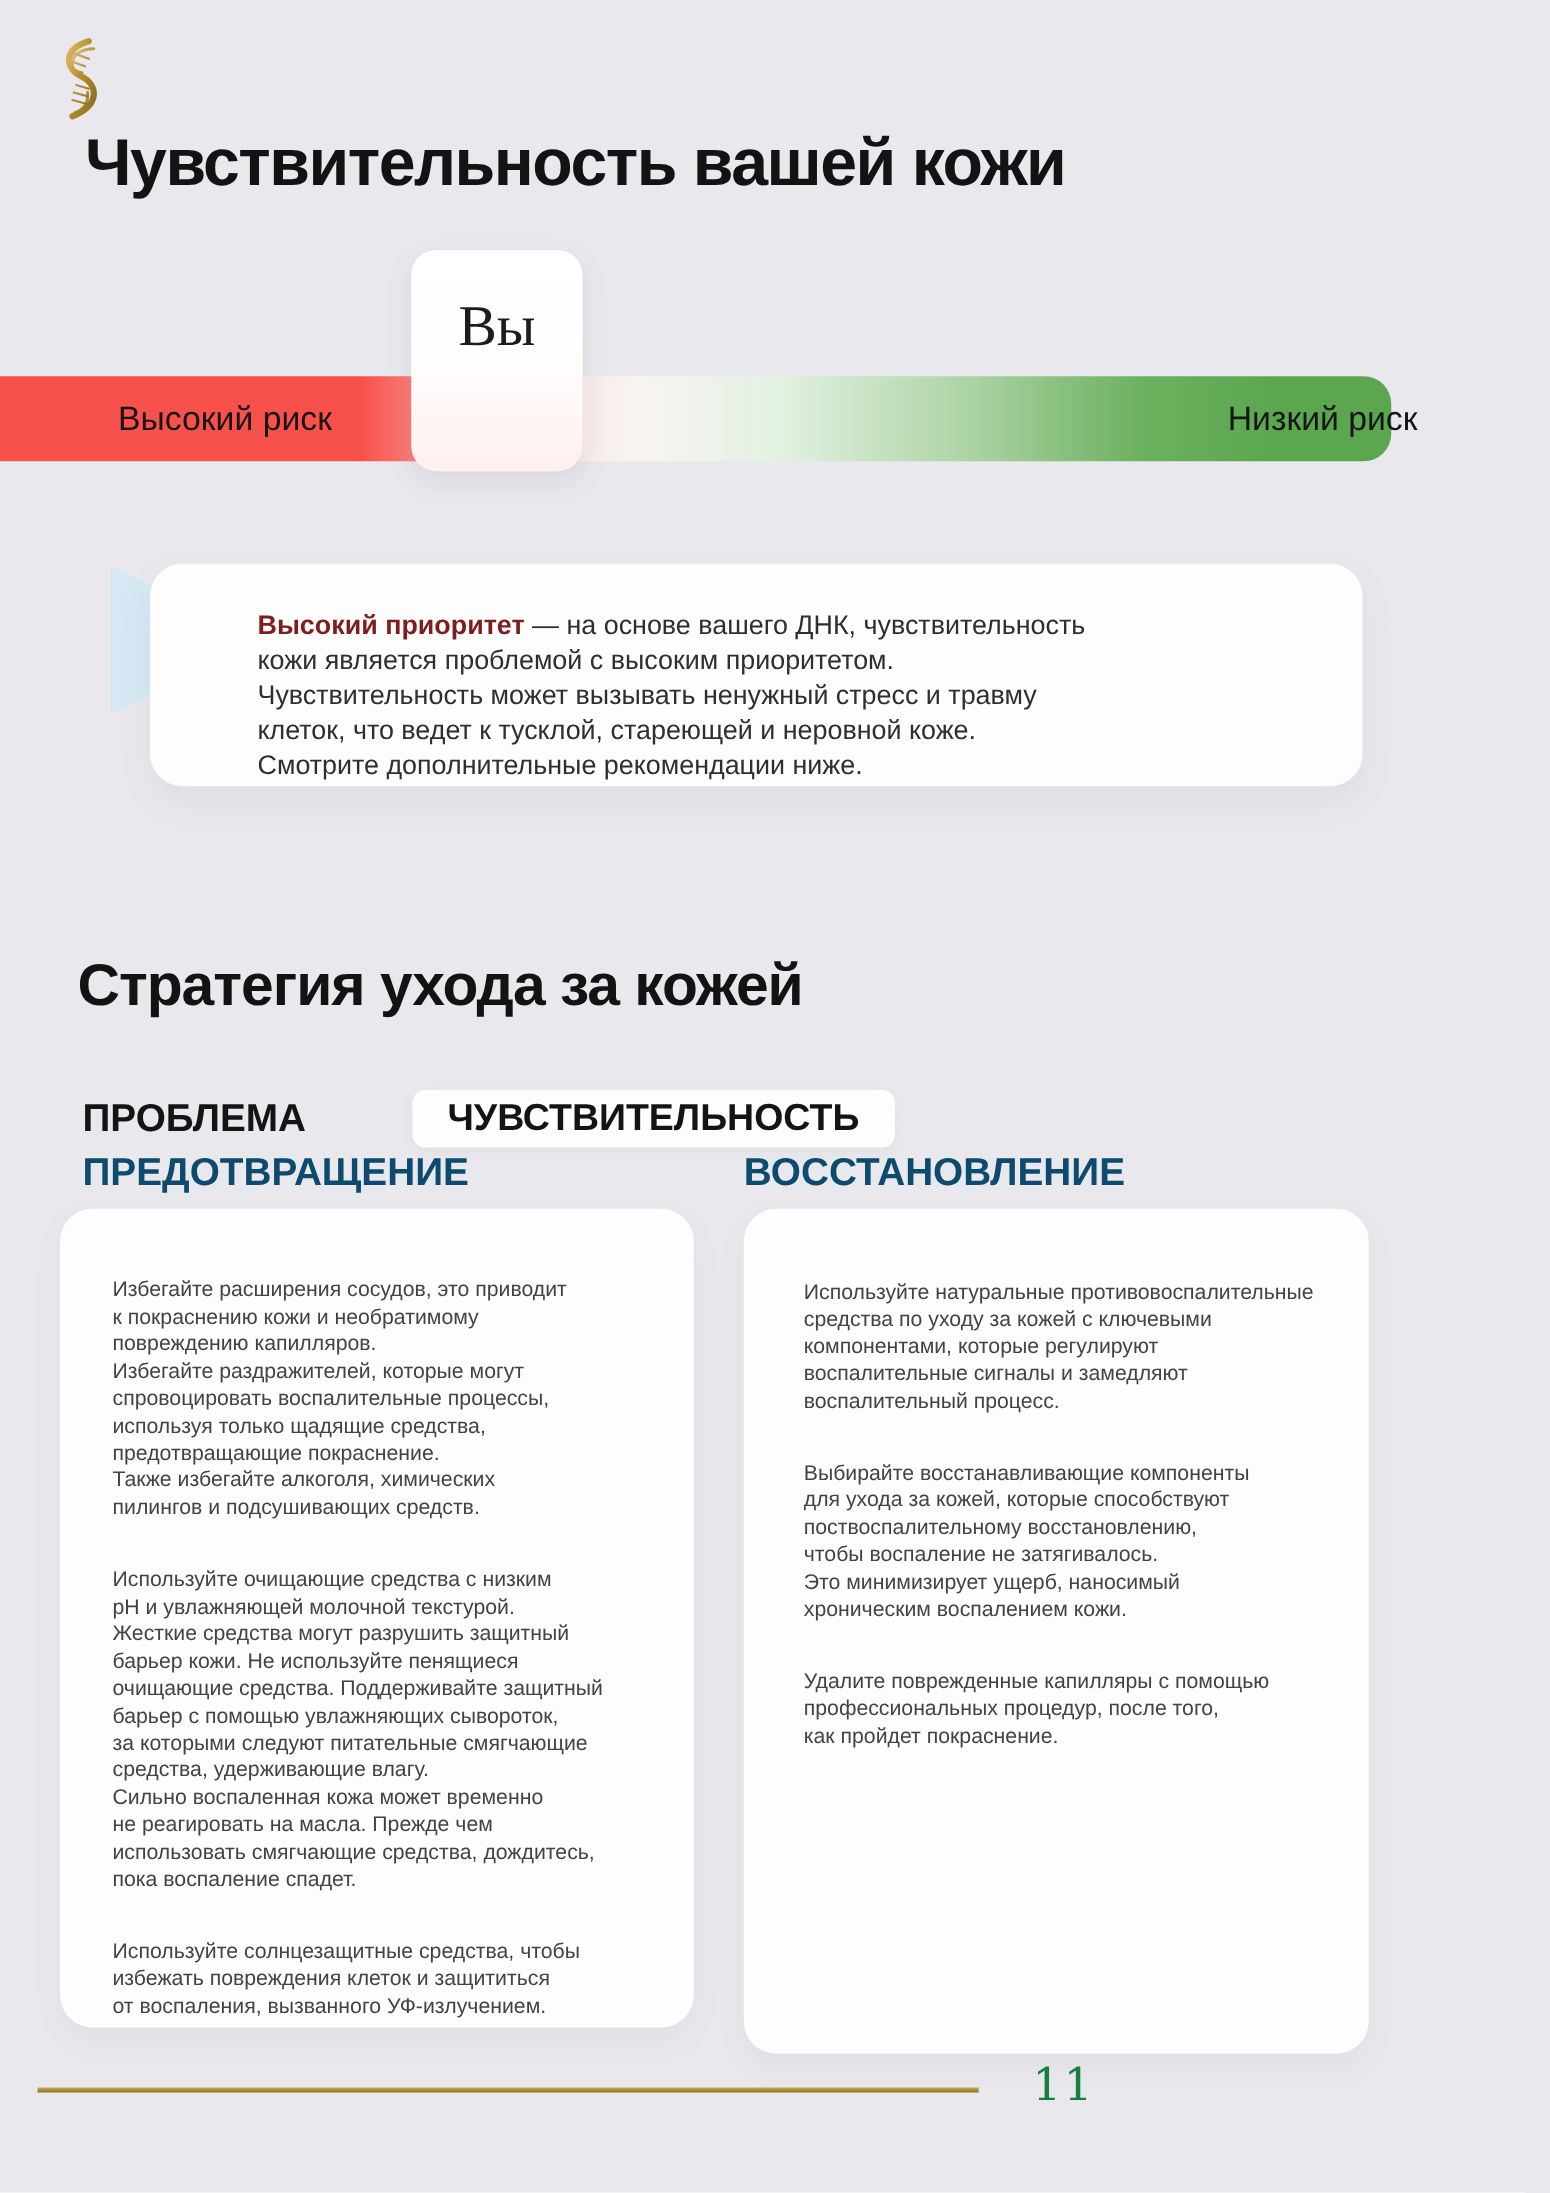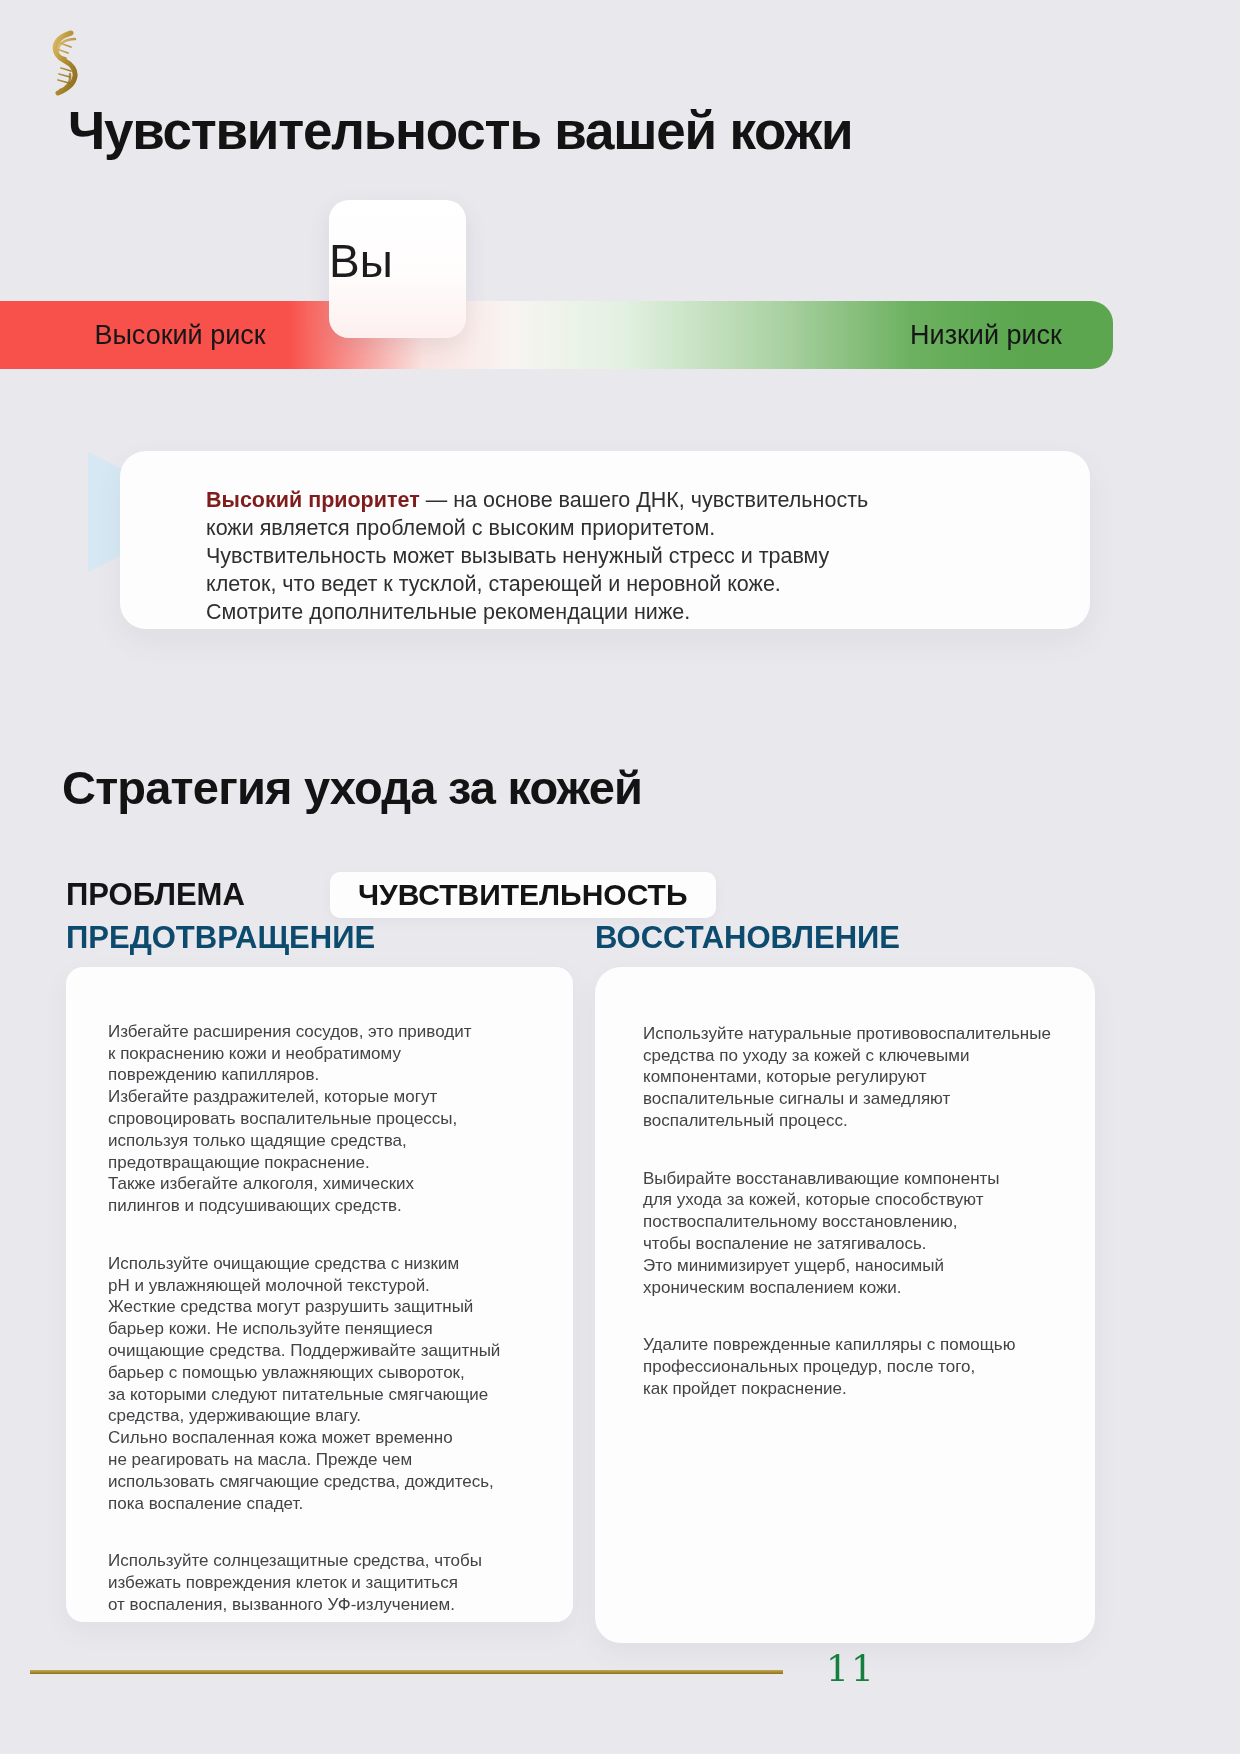--- a/index.html
+++ b/index.html
@@ -13,25 +13,25 @@
 
   
   .risk-bar{position:absolute;left:0;top:301px;width:1113px;height:68px;
     border-radius:0 22px 22px 0;
     background:linear-gradient(90deg,#f8514b 0%,#f8514b 26%,#fae3e0 38%,#f8f4f2 46%,
       #e2f1e1 56%,#abd2a3 70%,#6cb15f 82%,#5ba64f 92%,#5ba64f 100%);}
   .risk-label{position:absolute;top:0;height:68px;line-height:68px;font-size:27px;
     color:#161617;font-weight:500;text-align:center;width:240px;}
   .risk-label.high{left:60px;}
   .risk-label.mid{left:450px;}
-  .risk-label.low{left:866px;}
+  .risk-label.low{left:894px;text-align:right;}
 
-  .you-card{position:absolute;left:329px;top:200px;width:137px;height:138px;border-radius:20px;
+  .you-card{position:absolute;left:329px;top:200px;width:137px;height:177px;border-radius:20px;
     background:linear-gradient(180deg,#ffffff 0%,#fffcfc 55%,#fdf0ef 100%);
-    box-shadow:0 8px 22px rgba(70,70,90,0.10);z-index:3;}
+    box-shadow:0 8px 22px rgba(70,70,90,0.10);z-index:3;text-align:center;font-family:Liberation Serif, serif;}
   .you-card .you-text{display:block;padding-top:34px;font-size:46px;color:#1c1c1e;font-weight:400;}
 
   
   .pointer{position:absolute;left:88px;top:452px;width:0;height:0;
     border-left:120px solid #d6e8f3;border-top:60px solid transparent;border-bottom:60px solid transparent;z-index:1;}
   .priority-card{position:absolute;left:120px;top:451px;width:970px;height:178px;border-radius:26px;
     background:#fdfdfe;box-shadow:0 12px 30px rgba(80,80,100,0.07);z-index:2;}
   .priority-text{padding:35px 40px 0 86px;font-size:21.5px;line-height:28px;color:#2f2f31;white-space:pre-line;}
   .priority-text strong{font-weight:700;color:#7f1d1d;}
 
@@ -42,21 +42,21 @@
     font-size:31px;font-weight:800;color:#141415;}
   .problem-badge{position:absolute;left:330px;top:872px;height:46px;line-height:46px;
     padding:0 28px;border-radius:10px;background:#fdfdfe;font-size:30px;font-weight:800;
     color:#141415;box-shadow:0 4px 12px rgba(80,80,100,0.05);}
   .col-heading{position:absolute;top:920px;font-size:31px;font-weight:800;color:#0c4a6e;}
   .col-heading.left{left:66px;}
   .col-heading.right{left:595px;}
 
   .body-card{position:absolute;top:967px;border-radius:26px;background:#fdfdfe;
     box-shadow:0 10px 26px rgba(80,80,100,0.06);overflow:hidden;}
-  .body-card.left{left:66px;width:507px;height:655px;border-radius:17px;}
+  .body-card.left{left:48px;width:507px;height:655px;}
   .body-card.right{left:595px;width:500px;height:676px;}
   .card-text{font-size:17px;line-height:21.8px;color:#434346;white-space:pre-line;}
   .body-card.left .card-text{padding:32px 28px 0 42px;}
   .body-card.right .card-text{padding:34px 28px 0 48px;}
   .card-text p{margin:0 0 14px 0;}
 
   
   .footer-line{position:absolute;left:30px;top:1670px;width:753px;height:4px;
     background:linear-gradient(180deg,#c9a84e 0%,#8d7022 100%);}
   .page-number{position:absolute;left:826px;top:1648px;font-family:"DejaVu Serif",serif;

